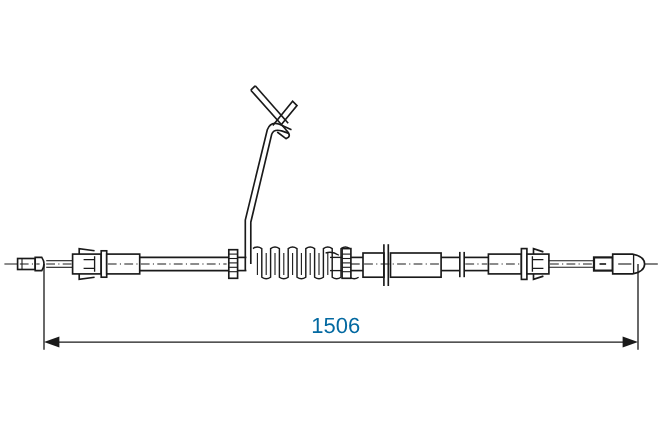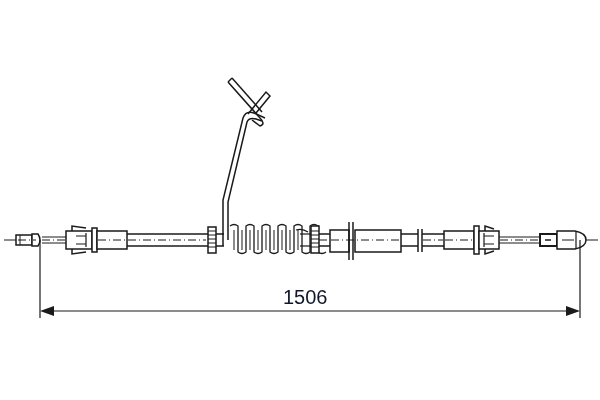--- a/index.html
+++ b/index.html
@@ -1,18 +1,18 @@
 <!DOCTYPE html>
 <html><head>
   <meta charset="utf-8">
   <style>
     html, body { margin: 0; padding: 0; background: #ffffff; }
     body { width: 600px; height: 400px; overflow: hidden; position: relative; font-family: "Liberation Sans", sans-serif; }
     #drawing { position: absolute; left: 0; top: 0; width: 600px; height: 400px; }
-    .dim-label { position: absolute; left: 283px; top: 286px; font-size: 20px; color: #0f172a; font-family: "Liberation Sans", sans-serif; letter-spacing: 0px; }
+    .dim-label { position: absolute; left: 283px; top: 286px; font-size: 20px; color: #0369a1; font-family: "Liberation Sans", sans-serif; letter-spacing: 0px; }
     .ln { stroke: #1a1a1a; fill: none; }
     .fw { fill: #ffffff; stroke: #1a1a1a; }
     .cl { stroke: #1a1a1a; stroke-dasharray: 8 3 1 3; fill: none; }
   </style>
 </head>
 <body>
 
 <svg id="drawing" viewBox="0 0 600 400" xmlns="http://www.w3.org/2000/svg">
 
   <g>

